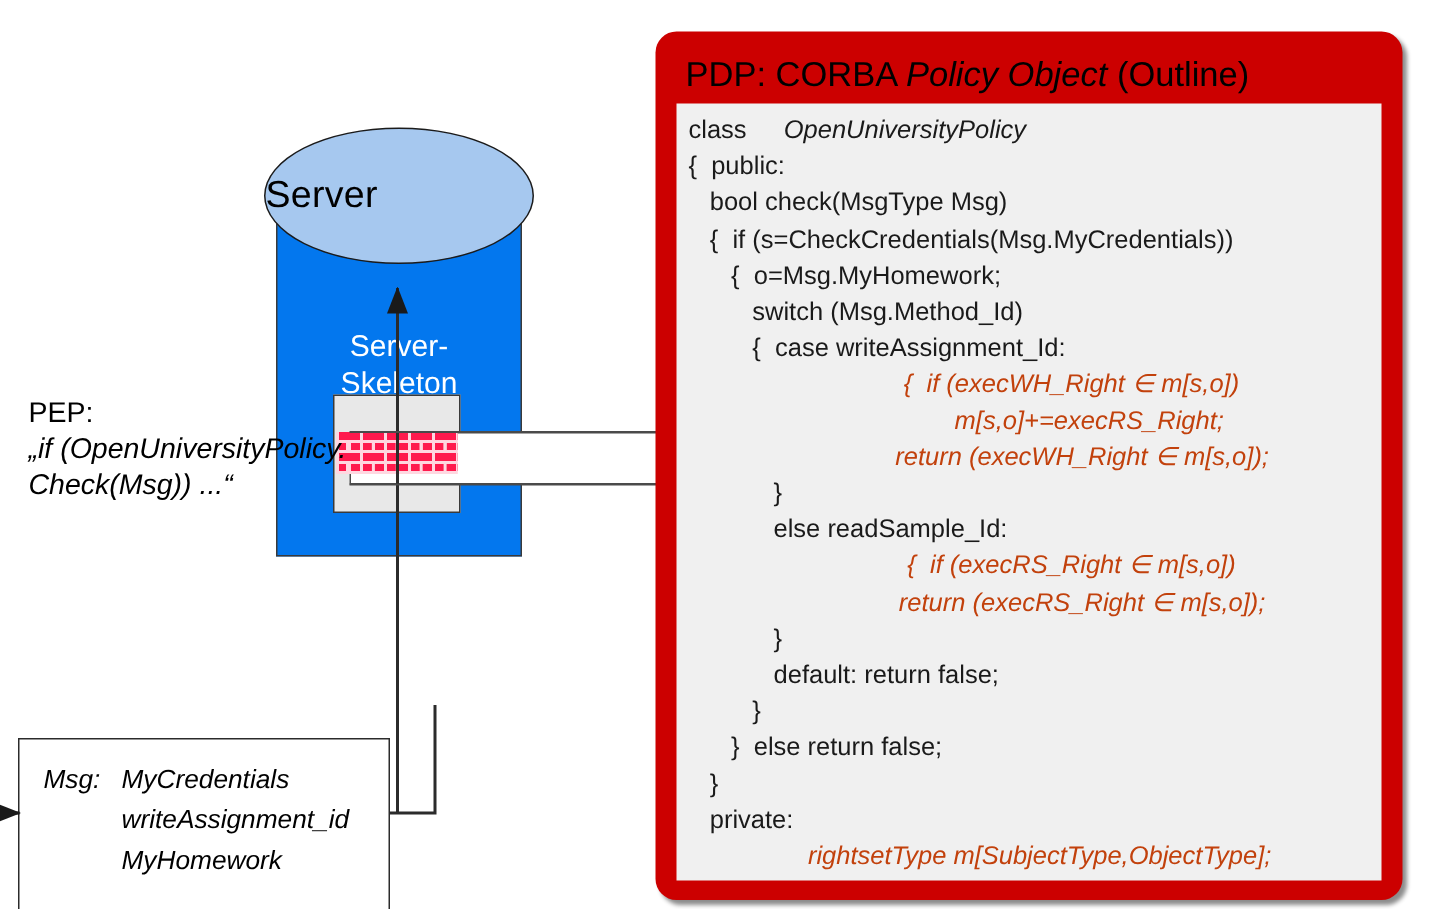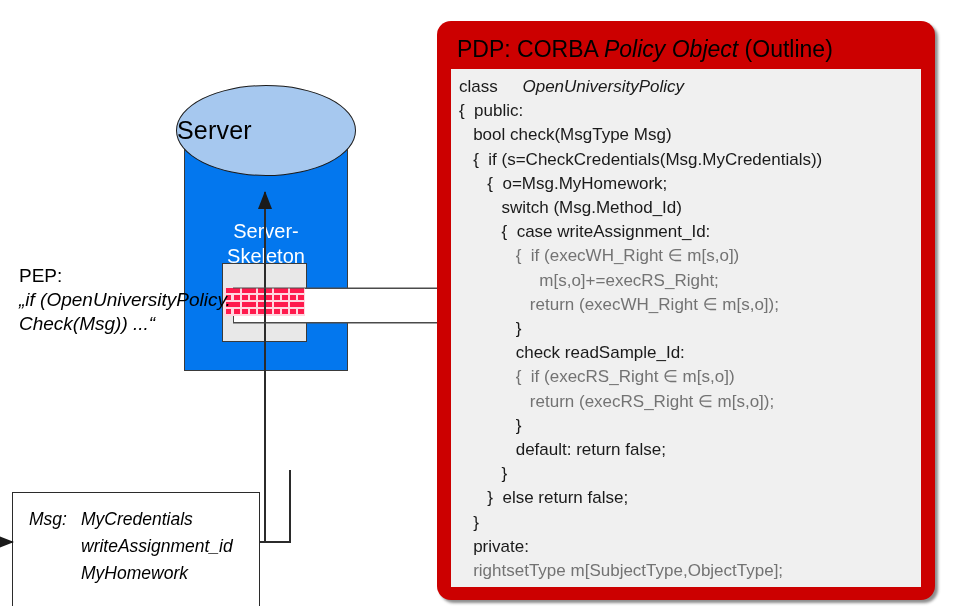--- a/index.html
+++ b/index.html
@@ -197,21 +197,23 @@
     padding: 6px 8px 0 8px;
     overflow: hidden;
   }
   .code-line {
     font-size: 17px;
     line-height: 24.2px;
     color: #1a1a1a;
     white-space: pre;
   }
   .code-line.blue {
-    color: #737373;
+    color: #c2410c;
+    font-style: italic;
+    text-align: center;
   }
 </style>
 </head>
 <body>
 
 <div id="canvas">
 
   <div class="server-body"></div>
 
   <div class="skeleton-label">
@@ -273,21 +275,21 @@
         <div class="code-line">{  public:</div>
         <div class="code-line">   bool check(MsgType Msg)</div>
         <div class="code-line">   {  if (s=CheckCredentials(Msg.MyCredentials))</div>
         <div class="code-line">      {  o=Msg.MyHomework;</div>
         <div class="code-line">         switch (Msg.Method_Id)</div>
         <div class="code-line">         {  case writeAssignment_Id:</div>
         <div class="code-line blue">            {  if (execWH_Right ∈ m[s,o])</div>
         <div class="code-line blue">                 m[s,o]+=execRS_Right;</div>
         <div class="code-line blue">               return (execWH_Right ∈ m[s,o]);</div>
         <div class="code-line">            }</div>
-        <div class="code-line">            check readSample_Id:</div>
+        <div class="code-line">            else readSample_Id:</div>
         <div class="code-line blue">            {  if (execRS_Right ∈ m[s,o])</div>
         <div class="code-line blue">               return (execRS_Right ∈ m[s,o]);</div>
         <div class="code-line">            }</div>
         <div class="code-line">            default: return false;</div>
         <div class="code-line">         }</div>
         <div class="code-line">      }  else return false;</div>
         <div class="code-line">   }</div>
         <div class="code-line">   private:</div>
         <div class="code-line blue">   rightsetType m[SubjectType,ObjectType];</div>
       </div>

